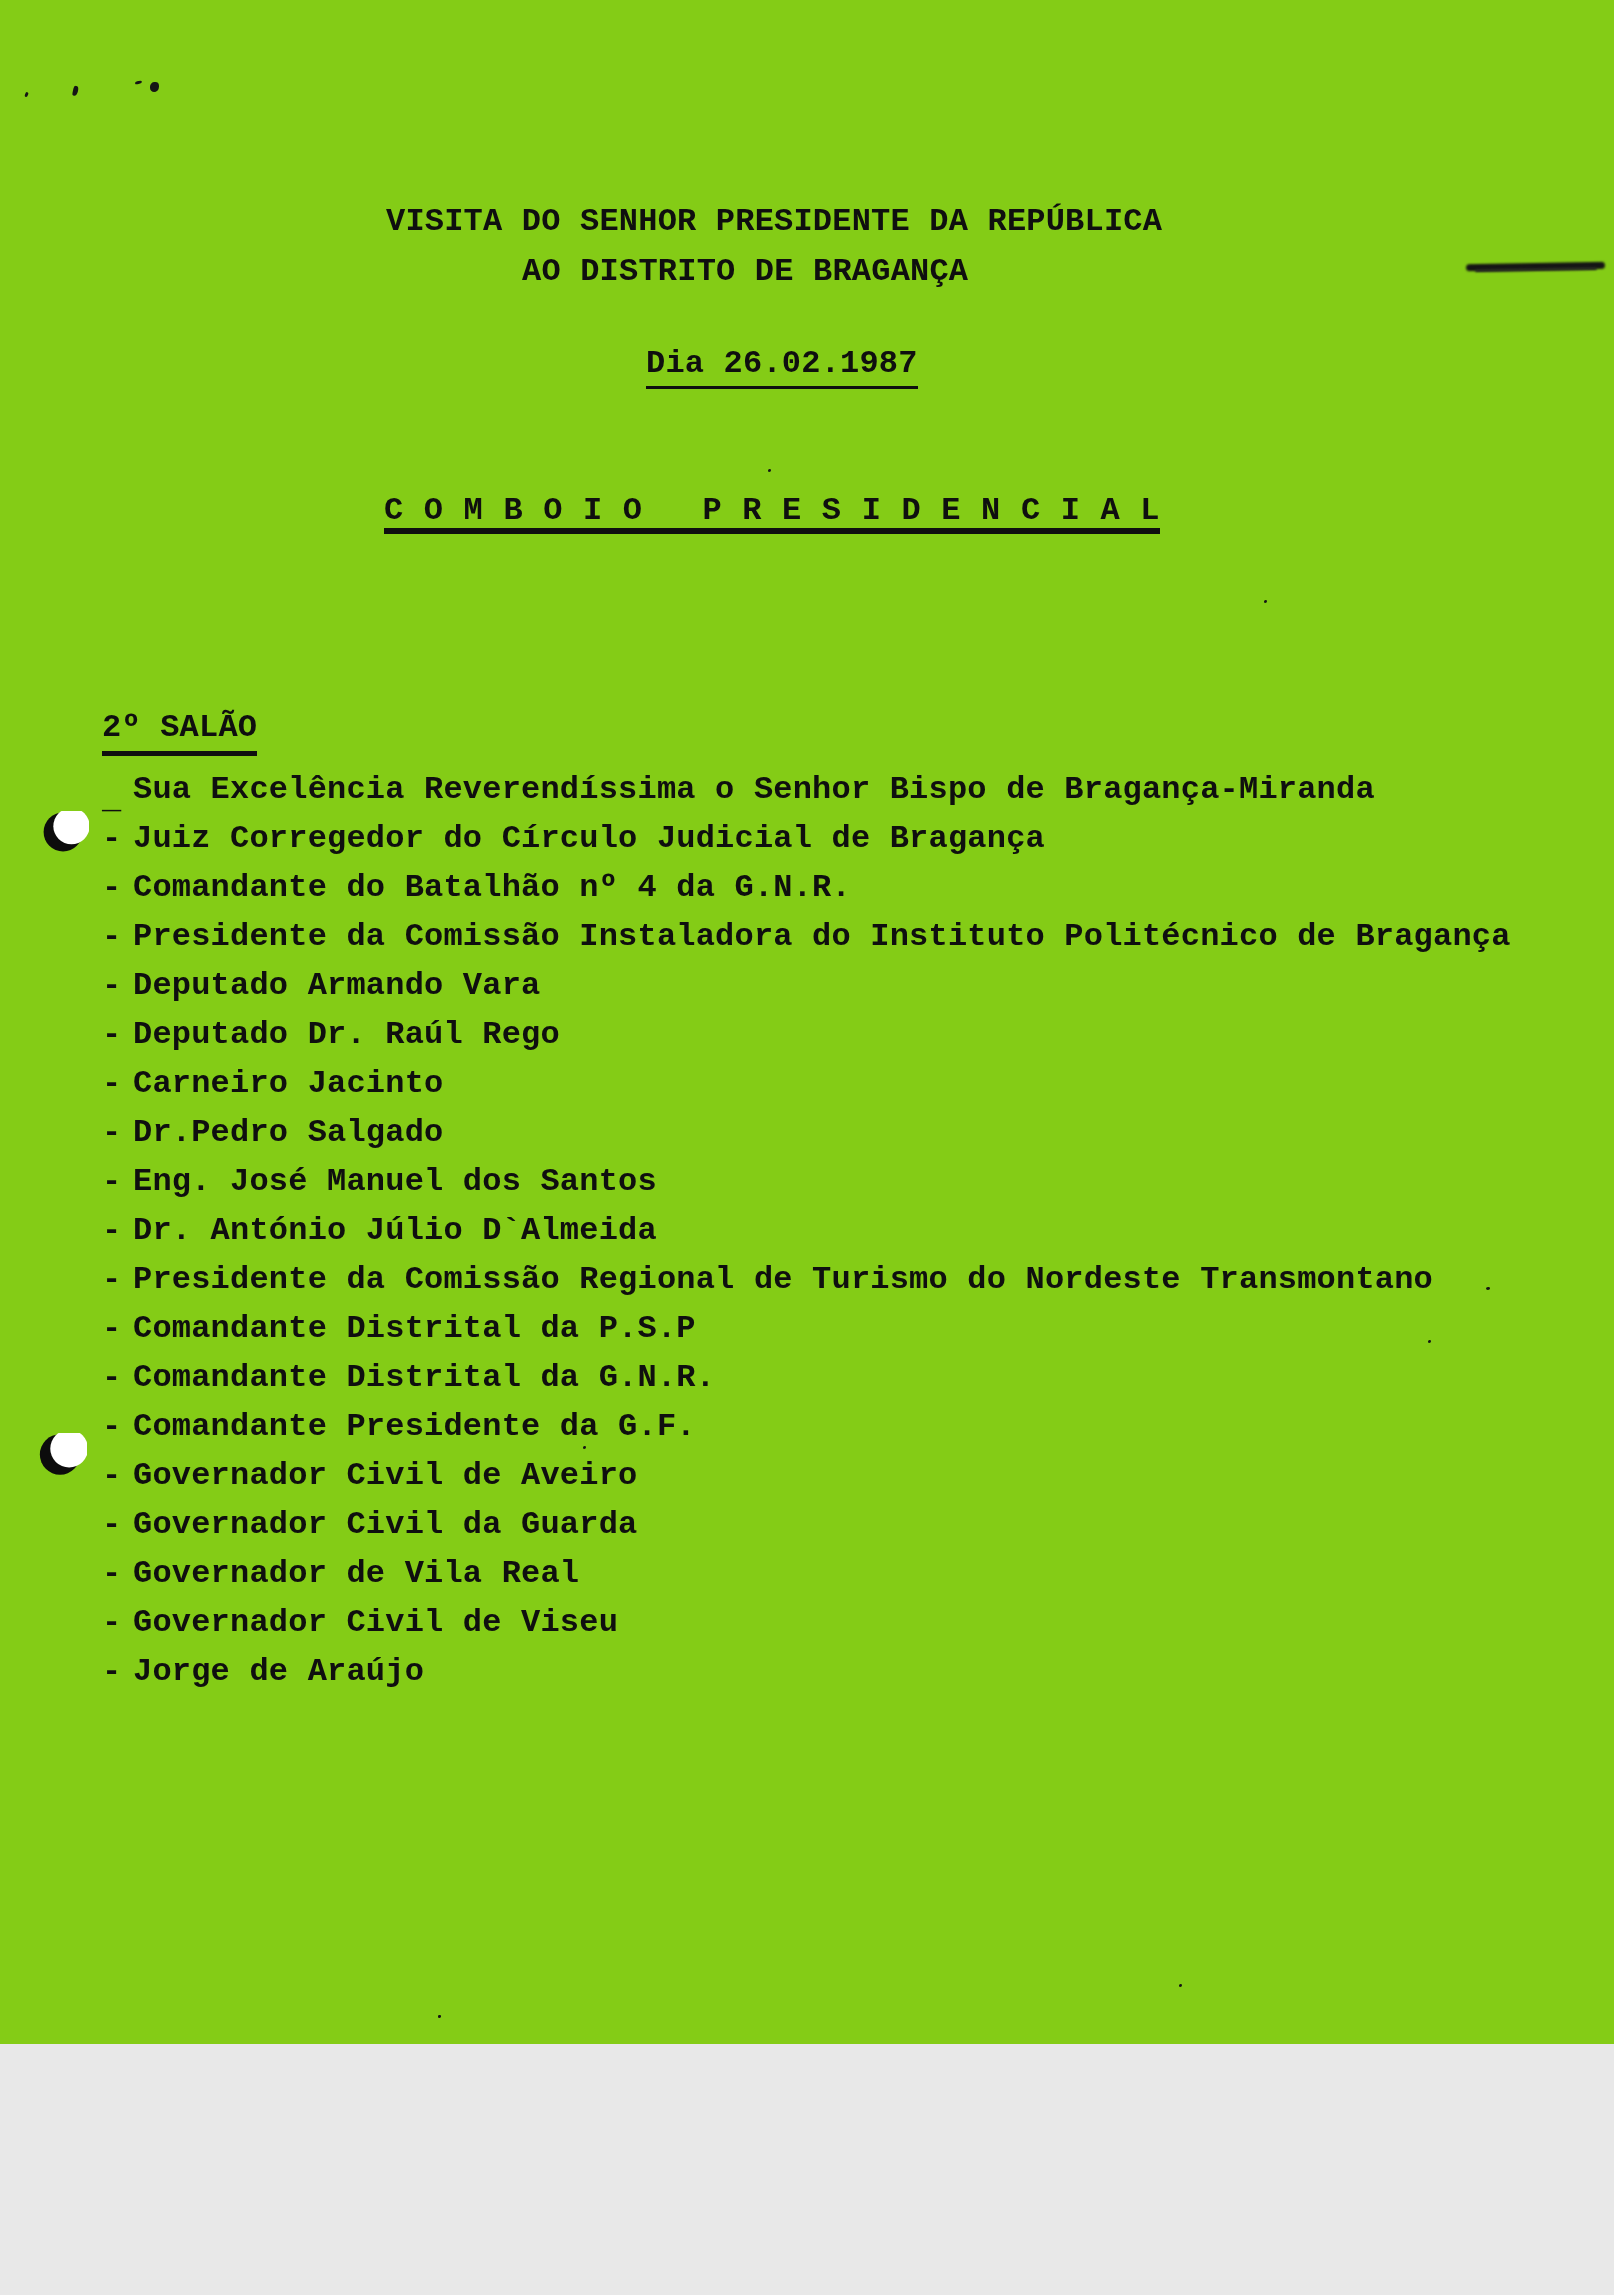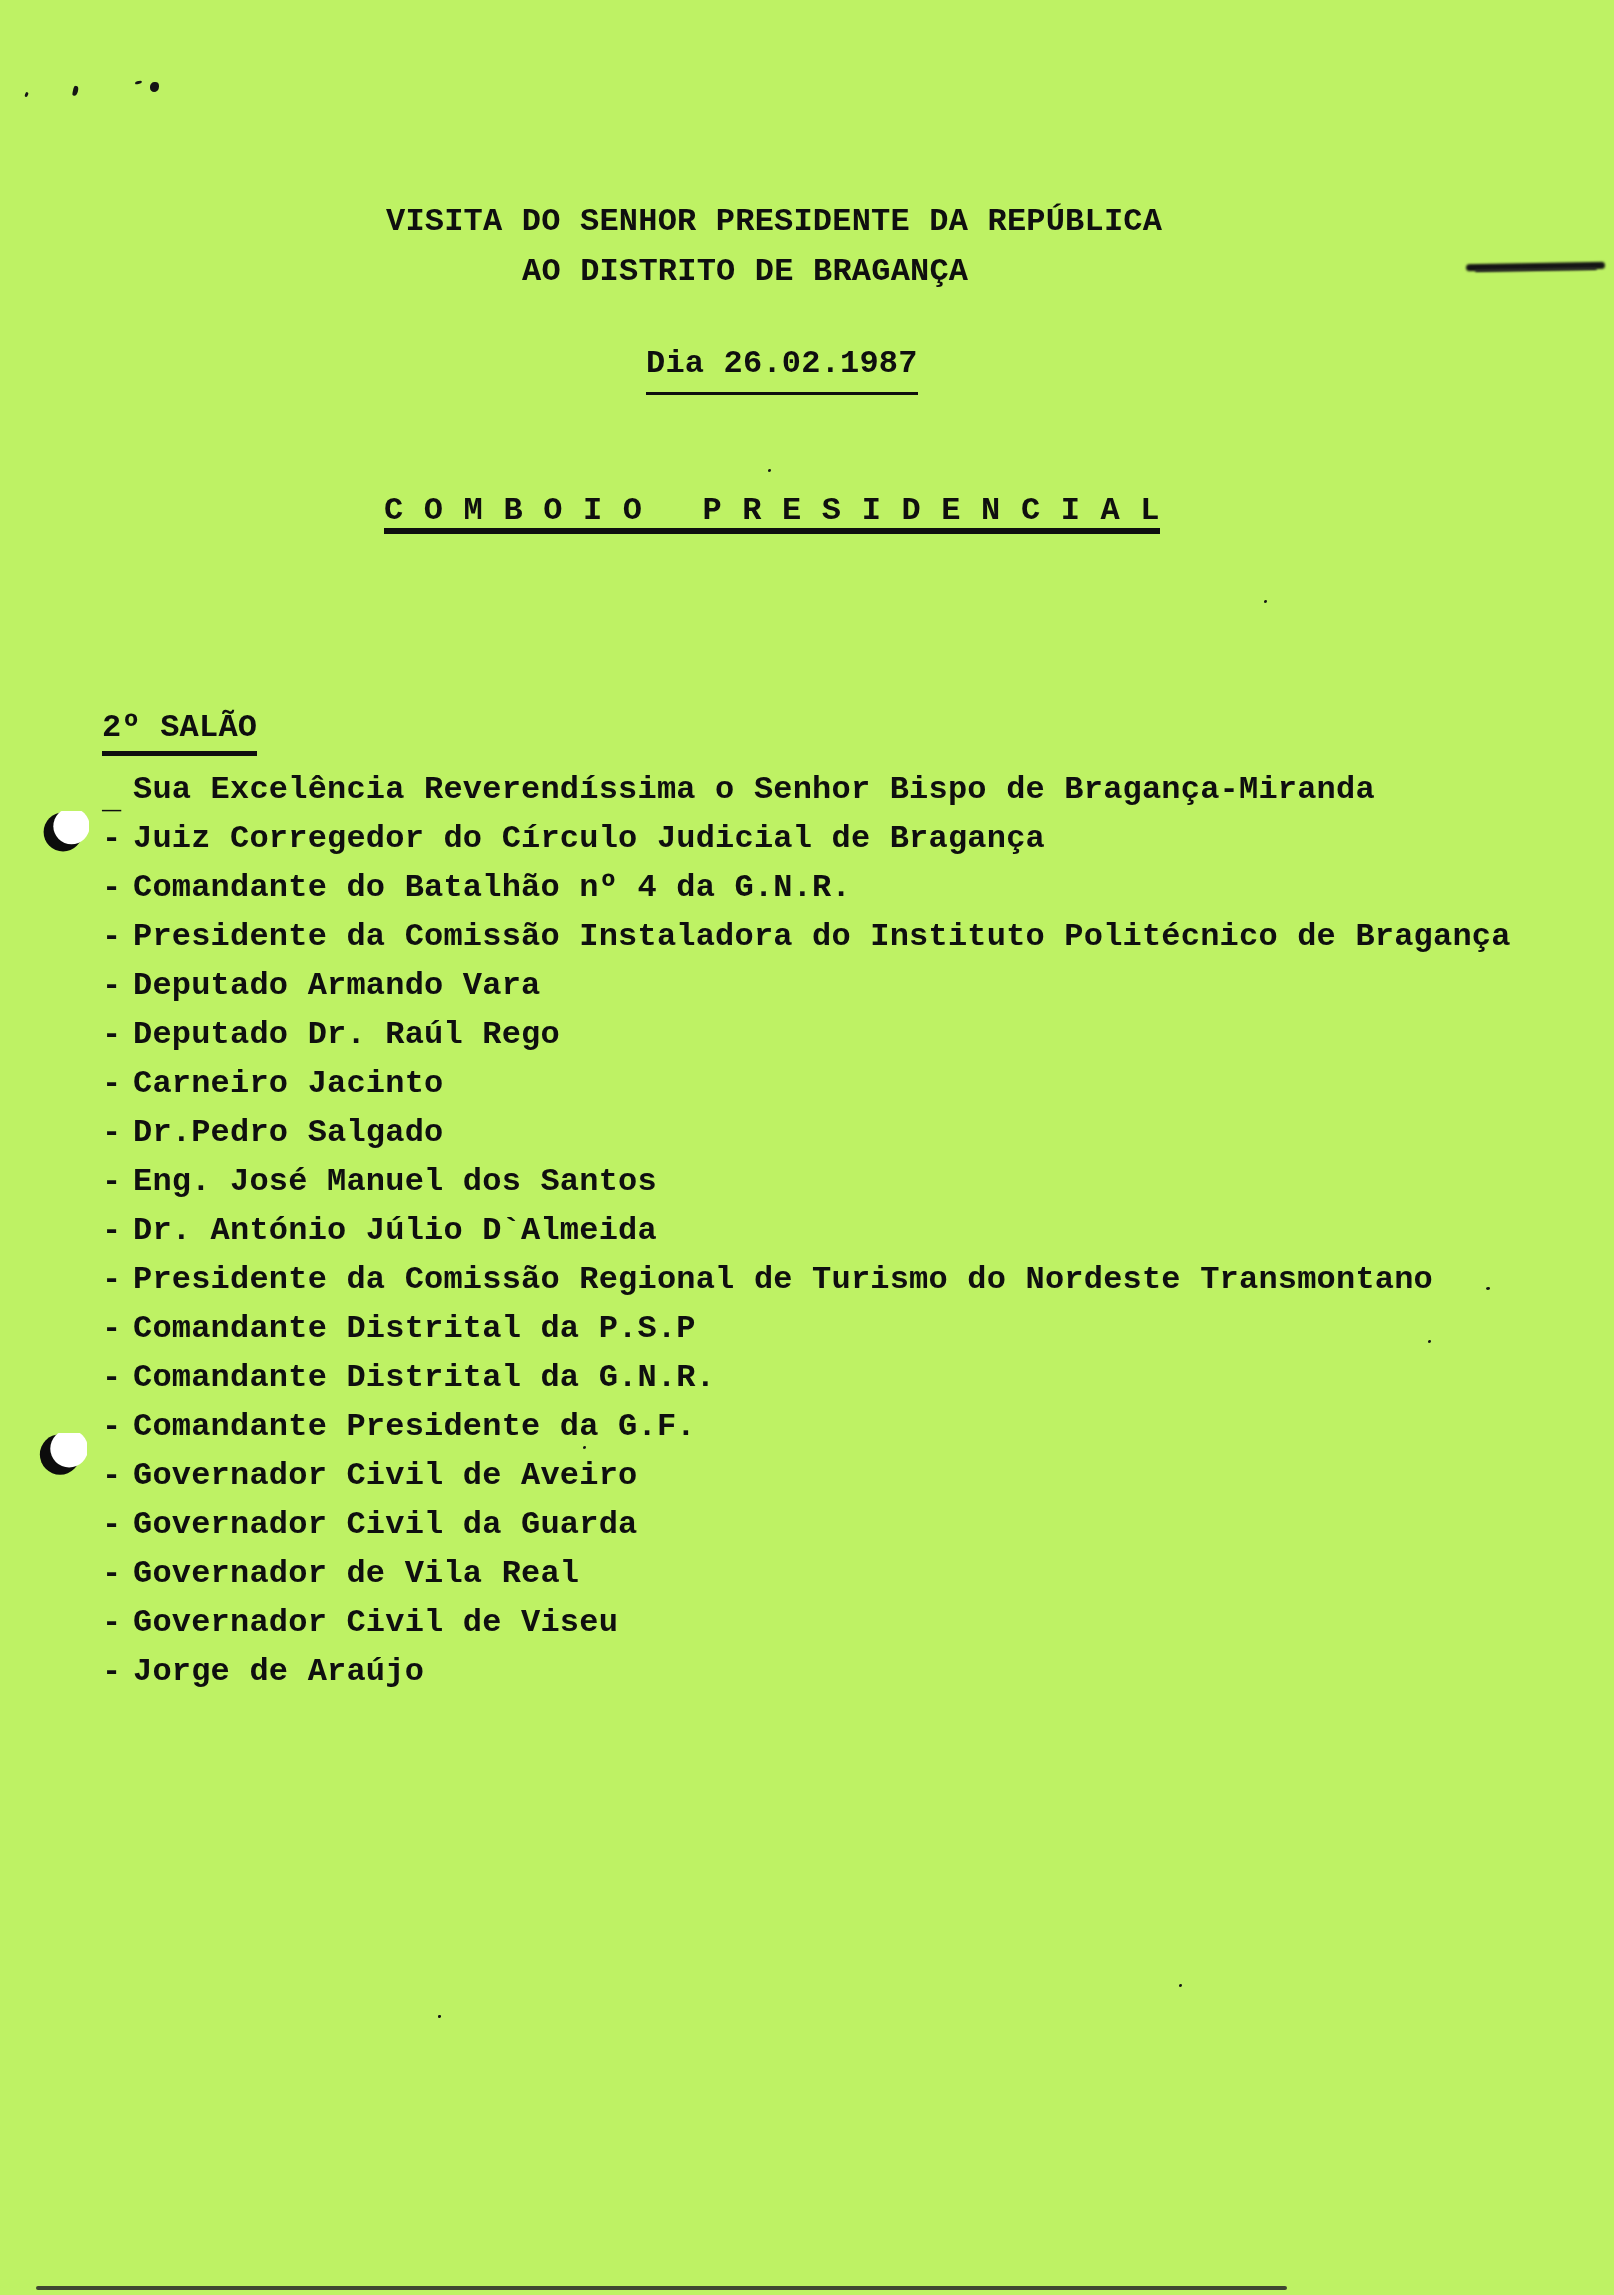--- a/index.html
+++ b/index.html
@@ -1,28 +1,28 @@
 <!DOCTYPE html>
 <html style="font-size:10.5px"><head>
 <meta charset="utf-8">
 <style>
   html,body{margin:0;padding:0;background:#e8e8e8;}
   .page{
     position:relative;
-    width:1614px;height:2295px;
-    background:#bef264;
+    width:1614px;height:2044px;
+    background:#84cc16;
     overflow:hidden;
     font-family:"Liberation Mono","DejaVu Sans Mono",monospace;
     font-weight:700;
     color:#0f0f0f;
   }
   .t{position:absolute;font-size:32px;letter-spacing:0.2px;white-space:pre;line-height:1.1;}
   #title-line1{left:386px;top:204px;}
   #title-line2{left:522px;top:254px;}
-  #date-line{left:646px;top:346px;border-bottom:3.9px solid #0f0f0f;padding-bottom:11px;}
+  #date-line{left:646px;top:346px;border-bottom:3.9px solid #0f0f0f;padding-bottom:5px;}
   #comboio-heading{left:384px;top:493px;letter-spacing:0.7px;border-bottom:6.6px solid #0f0f0f;padding-bottom:0;}
   #salao-heading{left:102px;top:710px;border-bottom:5.9px solid #0f0f0f;padding-bottom:5.9px;}
 
   .passenger-list{position:absolute;left:102px;top:765px;}
   .row{height:49px;display:flex;align-items:center;font-size:32px;letter-spacing:0.2px;}
   .row .m{width:31px;flex:0 0 31px;}
   .row.first .m{transform:translateY(9.8px);}
   .row .txt{white-space:pre;}
 
   .crescent{position:absolute;}

